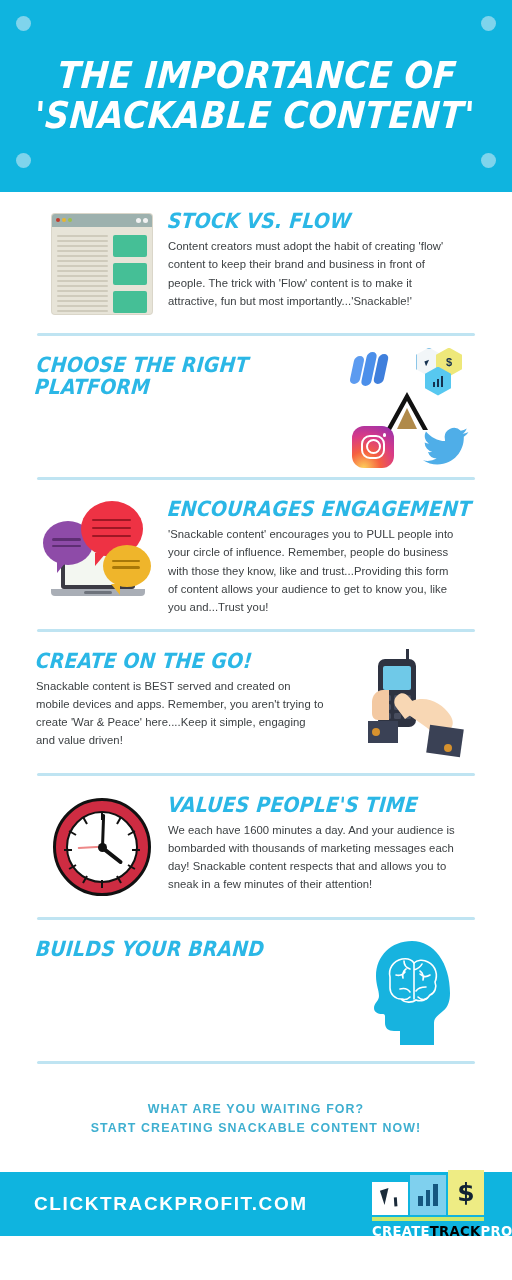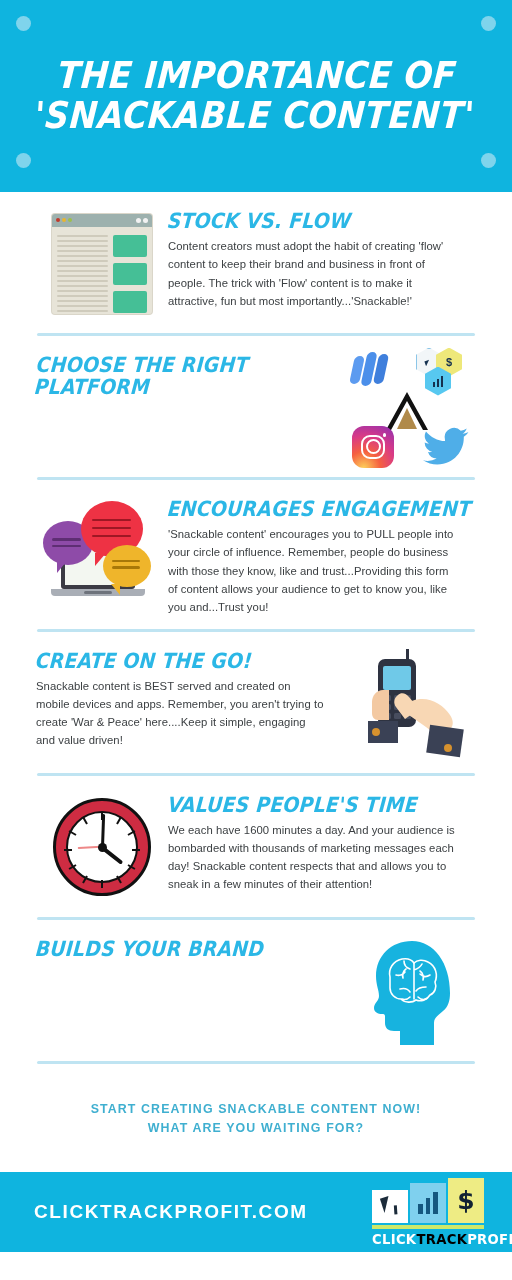--- a/index.html
+++ b/index.html
@@ -178,21 +178,21 @@
     text-align:center;
     padding:36px 0 34px 0;
     color:#3FAFD0;
     font-weight:bold;
     font-size:12.4px;
     line-height:1.55;
     letter-spacing:1.1px;
     text-transform:uppercase;
   }
   .footer {
-    height:80px; background:#0FB4DF;
+    height:64px; background:#0FB4DF;
     display:flex; align-items:center; justify-content:space-between;
     padding:0 28px 0 34px;
   }
   .footer-url {
     color:#ffffff; font-weight:bold; font-size:19px; letter-spacing:1.6px;
     text-transform:uppercase;
   }
   .ctp-logo { width:112px; position:relative; }
   .ctp-tiles { display:flex; align-items:flex-end; gap:2px; height:46px; position:relative;}
   .tile { position:relative; }
@@ -429,39 +429,39 @@
         </div>
       </div>
       <div class="txt">
         <div class="sec-title">BUILDS YOUR BRAND</div>
       </div>
     </div>
     <div class="divider"></div>
   </div>
 
   <div class="cta">
+    <div>WHAT ARE YOU WAITING FOR?</div>
     <div>START CREATING SNACKABLE CONTENT NOW!</div>
-    <div>WHAT ARE YOU WAITING FOR?</div>
   </div>
 
   <div class="footer">
     <div class="footer-url">CLICKTRACKPROFIT.COM</div>
     <div class="ctp-logo">
       <div class="ctp-tiles">
         <div class="tile cursor">
             <span class="arrow"></span>
           </div>
         <div class="tile chart">
             <span class="bars">
               <i></i>
               <i></i>
               <i></i>
             </span>
           </div>
         <div class="tile dollar">$</div>
       </div>
       <div class="ctp-underline"></div>
       <div class="ctp-word">
-        <span class="c1">CLICK</span><span class="c2">TRACK</span><span class="c3">PROFIT</span>
+        <span class="c1">CREATE</span><span class="c2">TRACK</span><span class="c3">PROFIT</span>
       </div>
     </div>
   </div>
 </div>
 
 </body></html>

